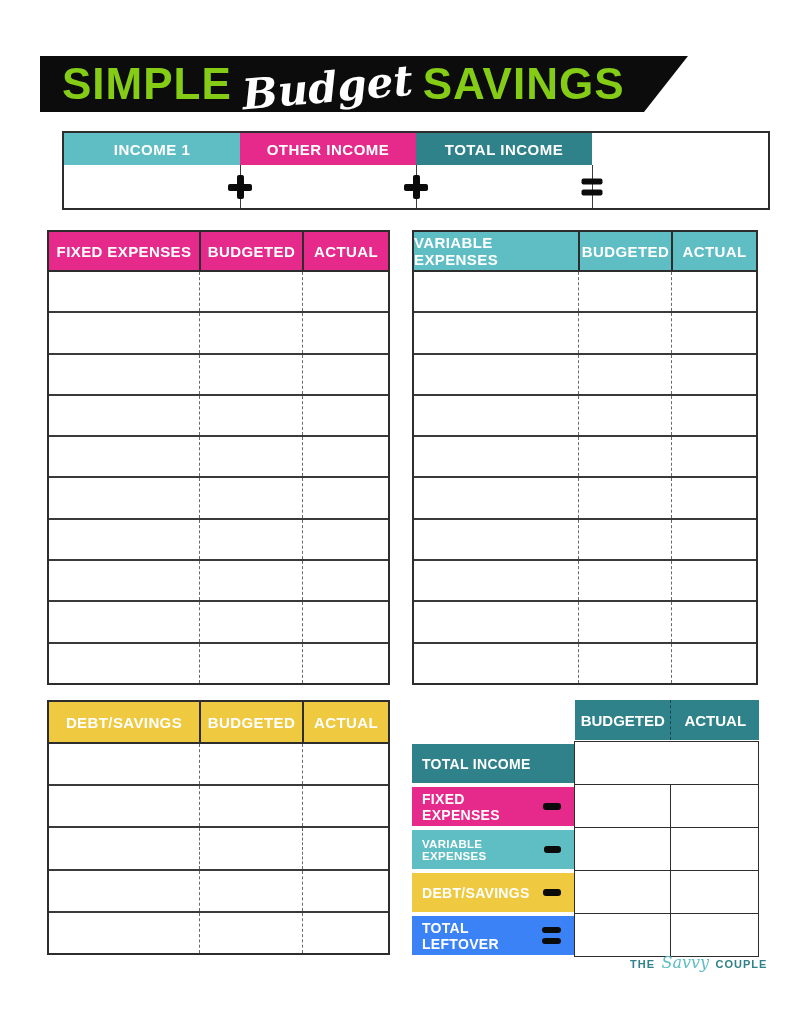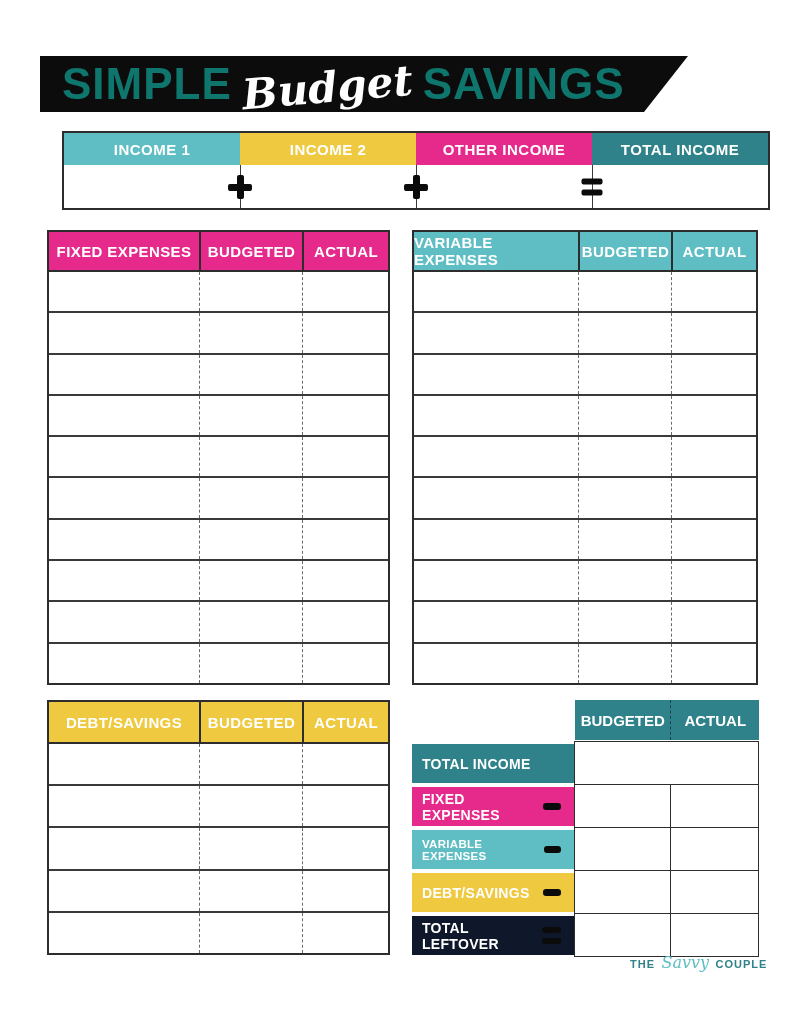--- a/index.html
+++ b/index.html
@@ -3,21 +3,21 @@
 <meta charset="utf-8">
 <style>
   html,body{margin:0;padding:0;background:#fff;}
   .page{position:relative;width:800px;height:1030px;background:#ffffff;overflow:hidden;
         font-family:"Liberation Sans",sans-serif;}
 
   
   .banner{position:absolute;left:40px;top:56px;width:648px;height:56px;background:#0c0c0c;
           clip-path:polygon(0 0,100% 0,calc(100% - 44px) 100%,0 100%);
           display:flex;align-items:center;padding-left:22px;box-sizing:border-box;}
-  .banner .block-word{color:#0f766e;font-weight:700;font-size:44px;letter-spacing:1px;line-height:1;}
+  .banner .block-word{color:#84cc16;font-weight:700;font-size:44px;letter-spacing:1px;line-height:1;}
   .banner .script-word{color:#fff;font-family:"DejaVu Serif",serif;font-style:italic;font-weight:700;
           font-size:42px;line-height:1;margin:0 10px;transform:rotate(-5deg);position:relative;top:4px;}
 
   
   .income{position:absolute;left:62px;top:131px;width:708px;height:79px;border:2px solid #2d2d2d;
           box-sizing:border-box;}
   .income-hdr{display:flex;height:32px;}
   .income-hdr-cell{width:25%;display:flex;align-items:center;justify-content:center;
           color:#fff;font-weight:700;font-size:15px;letter-spacing:.5px;}
   .income-vals{position:relative;height:43px;background:#fff;}
@@ -95,21 +95,20 @@
 
   <div class="banner">
     <span class="block-word">SIMPLE</span>
     <span class="script-word">Budget</span>
     <span class="block-word">SAVINGS</span>
   </div>
 
   <div class="income">
     <div class="income-hdr" id="income-hdr">
         <div class="income-hdr-cell" style="background: rgb(95, 190, 195);">INCOME 1</div>
-        <div class="income-hdr-cell" style="background: rgb(239, 201, 63);">INCOME 2</div>
         <div class="income-hdr-cell" style="background: rgb(229, 42, 139);">OTHER INCOME</div>
         <div class="income-hdr-cell" style="background: rgb(47, 130, 138);">TOTAL INCOME</div>
       </div>
     <div class="income-vals" id="income-vals">
         <div class="vdiv" style="left: 25%;"></div>
         <div class="opwrap" style="left: 25%;">
           <div class="op-plus"></div>
         </div>
         <div class="vdiv" style="left: 50%;"></div>
         <div class="opwrap" style="left: 50%;">
@@ -307,21 +306,21 @@
         </div>
         <div class="sum-row">
           <div class="sum-label" style="background: rgb(239, 201, 63);">
             <span class="lbl">DEBT/SAVINGS</span>
             <div class="op-minus"></div>
           </div>
           <div class="sum-val v0"></div>
           <div class="sum-val v1"></div>
         </div>
         <div class="sum-row">
-          <div class="sum-label" style="background: #0f172a;">
+          <div class="sum-label" style="background: #3b82f6;">
             <span class="lbl">TOTAL LEFTOVER</span>
             <div class="op-eq-sm"></div>
           </div>
           <div class="sum-val v0"></div>
           <div class="sum-val v1"></div>
         </div>
       </div>
   </div>
 
   <div class="logo">

